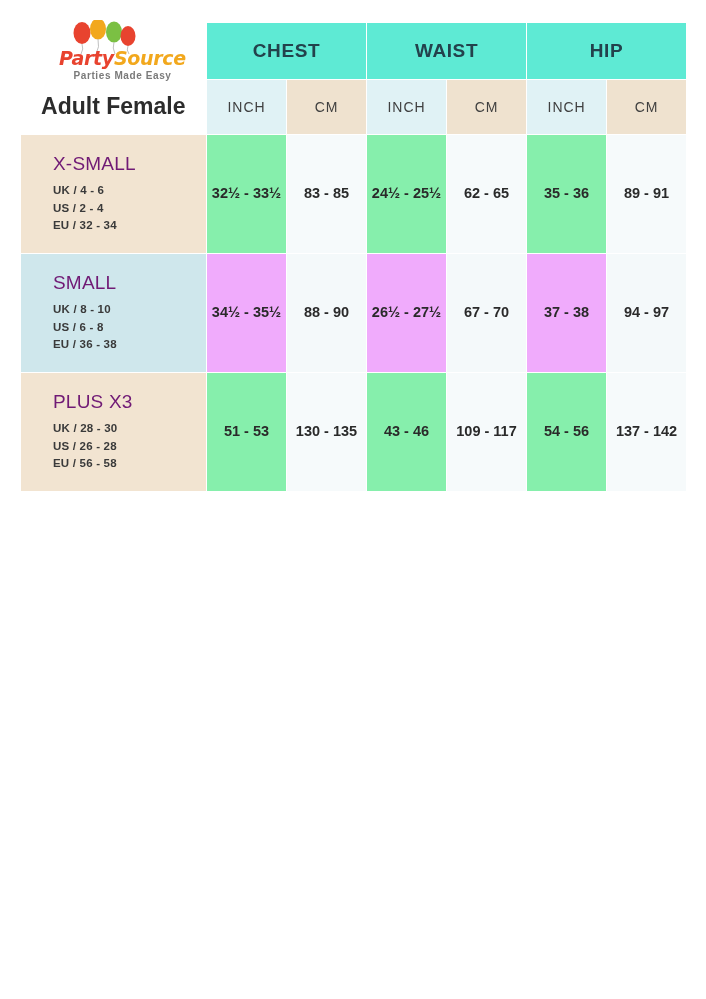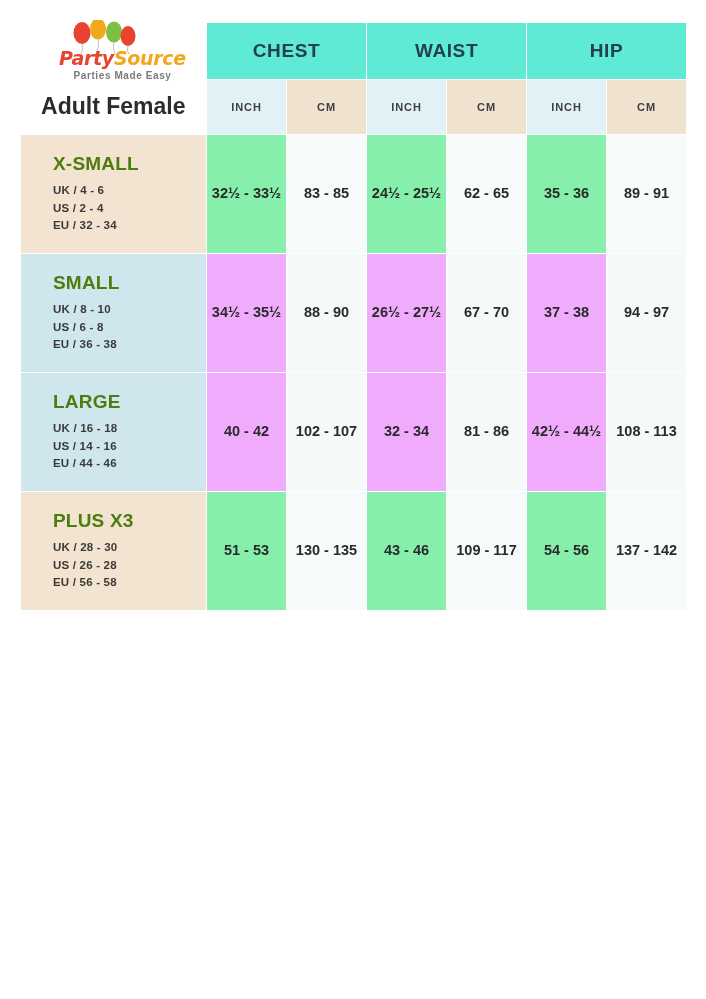--- a/index.html
+++ b/index.html
@@ -99,22 +99,22 @@
     background: #ffffff;
     text-align: center;
     font-size: 23px;
     font-weight: bold;
     color: #2c2c2c;
     height: 52px;
     vertical-align: middle;
   }
   .sub-head {
     text-align: center;
-    font-size: 11px;
-    font-weight: bold;
+    font-size: 14px;
+    font-weight: normal;
     color: #3f3f3f;
     letter-spacing: 0.9px;
     height: 52px;
     border: 1px solid #ffffff;
   }
   .sub-head.inch { background: #e0f2f5; }
   .sub-head.cm   { background: #efe2cf; }
 
   
   td.cell {
@@ -136,22 +136,22 @@
   td.size-label {
     vertical-align: middle;
     padding: 0 0 0 32px;
     border: 1px solid #ffffff;
   }
   tr.tint-beige td.size-label { background: #f2e4d1; }
   tr.tint-blue  td.size-label { background: #cfe7ec; }
 
   .size-name {
     font-size: 19px;
-    font-weight: bold;
-    color: #4d7c0f;
+    font-weight: normal;
+    color: #701a75;
     letter-spacing: 0.2px;
     margin-bottom: 7px;
   }
   .size-regions div {
     font-size: 11.5px;
     font-weight: bold;
     color: #3a3a3a;
     line-height: 1.55;
     letter-spacing: 0.2px;
   }
@@ -230,36 +230,20 @@
               <div>EU / 36 - 38</div>
             </div>
           </td>
           <td class="cell inch">34½ - 35½</td>
           <td class="cell cm">88 - 90</td>
           <td class="cell inch">26½ - 27½</td>
           <td class="cell cm">67 - 70</td>
           <td class="cell inch">37 - 38</td>
           <td class="cell cm">94 - 97</td>
         </tr>
-        <tr class="tint-blue">
-          <td class="size-label">
-            <div class="size-name">LARGE</div>
-            <div class="size-regions">
-              <div>UK / 16 - 18</div>
-              <div>US / 14 - 16</div>
-              <div>EU / 44 - 46</div>
-            </div>
-          </td>
-          <td class="cell inch">40 - 42</td>
-          <td class="cell cm">102 - 107</td>
-          <td class="cell inch">32 - 34</td>
-          <td class="cell cm">81 - 86</td>
-          <td class="cell inch">42½ - 44½</td>
-          <td class="cell cm">108 - 113</td>
-        </tr>
         <tr class="tint-beige">
           <td class="size-label">
             <div class="size-name">PLUS X3</div>
             <div class="size-regions">
               <div>UK / 28 - 30</div>
               <div>US / 26 - 28</div>
               <div>EU / 56 - 58</div>
             </div>
           </td>
           <td class="cell inch">51 - 53</td>

